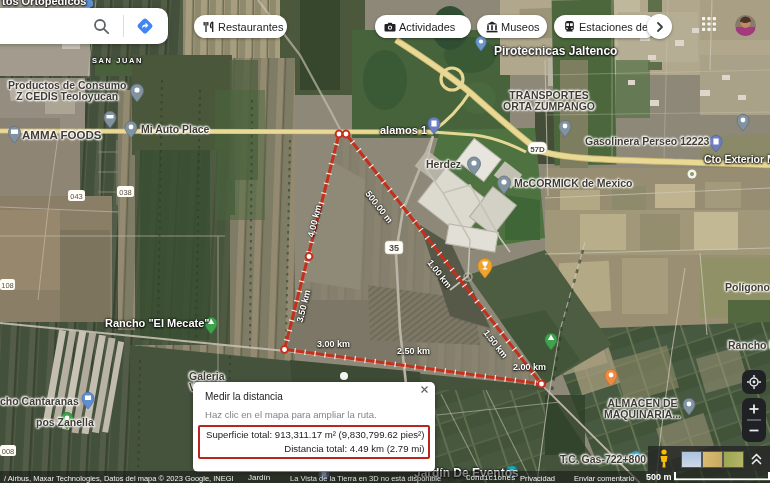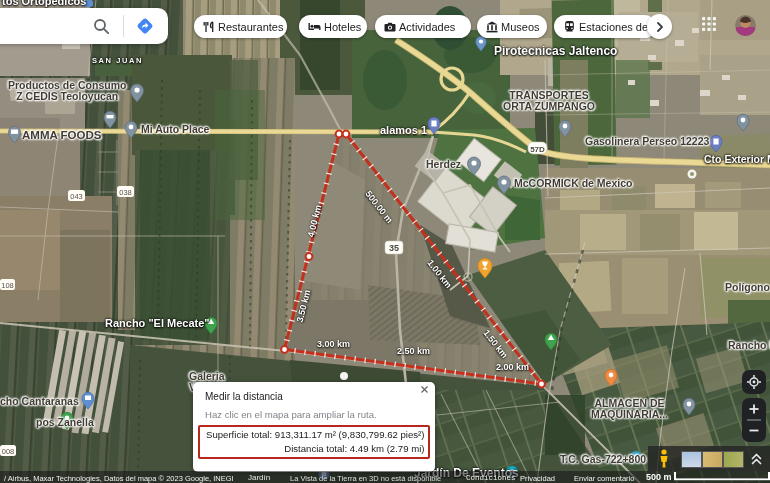--- a/index.html
+++ b/index.html
@@ -377,33 +377,33 @@
 <div class="lbl poi" style="left:728px;top:340px;font-size:10.5px;">Rancho l</div>
 
 <div class="lbl wht" style="left:105px;top:318px;font-size:11px;">Rancho "El Mecate"</div>
 
 <div class="lbl poi" style="left:0px;top:396px;font-size:10.5px;">cho Cantaranas</div>
 
 <div class="lbl poi" style="left:0px;top:417px;font-size:10.5px;margin-left:36px;">pos Zanella</div>
 
 <div class="lbl poi" style="left:189px;top:371px;font-size:10.5px;">Galeria<br>V</div>
 
-<div class="lbl poi" style="left:591px;top:398px;font-size:10.5px;text-align:center;">ALMACEN DE<br>MAQUINARIA...</div>
+<div class="lbl poi" style="left:604px;top:398px;font-size:10.5px;text-align:center;">ALMACEN DE<br>MAQUINARIA...</div>
 
 <div class="lbl poi" style="left:540px;top:454px;font-size:10.5px;padding-left:20px;">T.C. Gas-722+800</div>
 
 <div class="lbl wht" style="left:414px;top:467px;font-size:12px;">Jardín De Eventos</div>
 
 <div class="dist" style="left:360px;top:202px;transform:rotate(52deg);">500.00 m</div>
 
 <div class="dist" style="left:423px;top:269px;transform:rotate(52deg);">1.00 km</div>
 
 <div class="dist" style="left:479px;top:339px;transform:rotate(52deg);">1.50 km</div>
 
-<div class="dist" style="left:496px;top:362px;">2.00 km</div>
+<div class="dist" style="left:513px;top:362px;">2.00 km</div>
 
 <div class="dist" style="left:397px;top:346px;">2.50 km</div>
 
 <div class="dist" style="left:317px;top:339px;">3.00 km</div>
 
 <div class="dist" style="left:287px;top:301px;transform:rotate(-76deg);">3.50 km</div>
 
 <div class="dist" style="left:298px;top:216px;transform:rotate(-76deg);">4.00 km</div>
 
 <div style="position:absolute;left:-22px;top:8px;width:190px;height:36px;background:#fff;border-radius:10px;box-shadow:0 1px 4px rgba(0,0,0,.3);"></div>
@@ -425,30 +425,20 @@
         <g stroke="#202124" stroke-width="1.3" fill="none">
           <line x1="3" y1="1" x2="3" y2="11"></line>
           <line x1="1.2" y1="1" x2="1.2" y2="4.5"></line>
           <line x1="4.8" y1="1" x2="4.8" y2="4.5"></line>
           <path d="M8.7 7 C7.6 6.6 7.3 4.8 7.8 3 C8.2 1.6 9.2 0.8 9.7 1.2 L9.7 11"></path>
         </g>
       </svg>
 <span>Restaurantes</span>
     </div>
 
-<div class="chip" style="left:299px;width:68px;">
-<svg width="13" height="13" viewBox="0 0 13 13">
-        <g fill="#202124">
-          <rect x="0.5" y="3" width="1.4" height="7"></rect>
-          <circle cx="4" cy="6.2" r="1.5"></circle>
-          <path d="M6 5 h4.5 a2 2 0 0 1 2 2 v3 h-1.4 v-1.6 H1.9 V10 H6 Z"></path>
-        </g>
-      </svg>
-<span>Hoteles</span>
-    </div>
 
 <div class="chip" style="left:375px;width:96px;">
 <svg width="12" height="12" viewBox="0 0 12 12">
         <path d="M1.5 3 h2 L4.5 1.8 h3 L8.5 3 h2 a1 1 0 0 1 1 1 v5.5 a1 1 0 0 1 -1 1 h-9 a1 1 0 0 1 -1 -1 V4 a1 1 0 0 1 1 -1 Z" fill="#202124"></path>
         <circle cx="6" cy="6.7" r="2.1" fill="#fff"></circle>
         <circle cx="6" cy="6.7" r="1.1" fill="#202124"></circle>
       </svg>
 <span>Actividades</span>
     </div>
 

